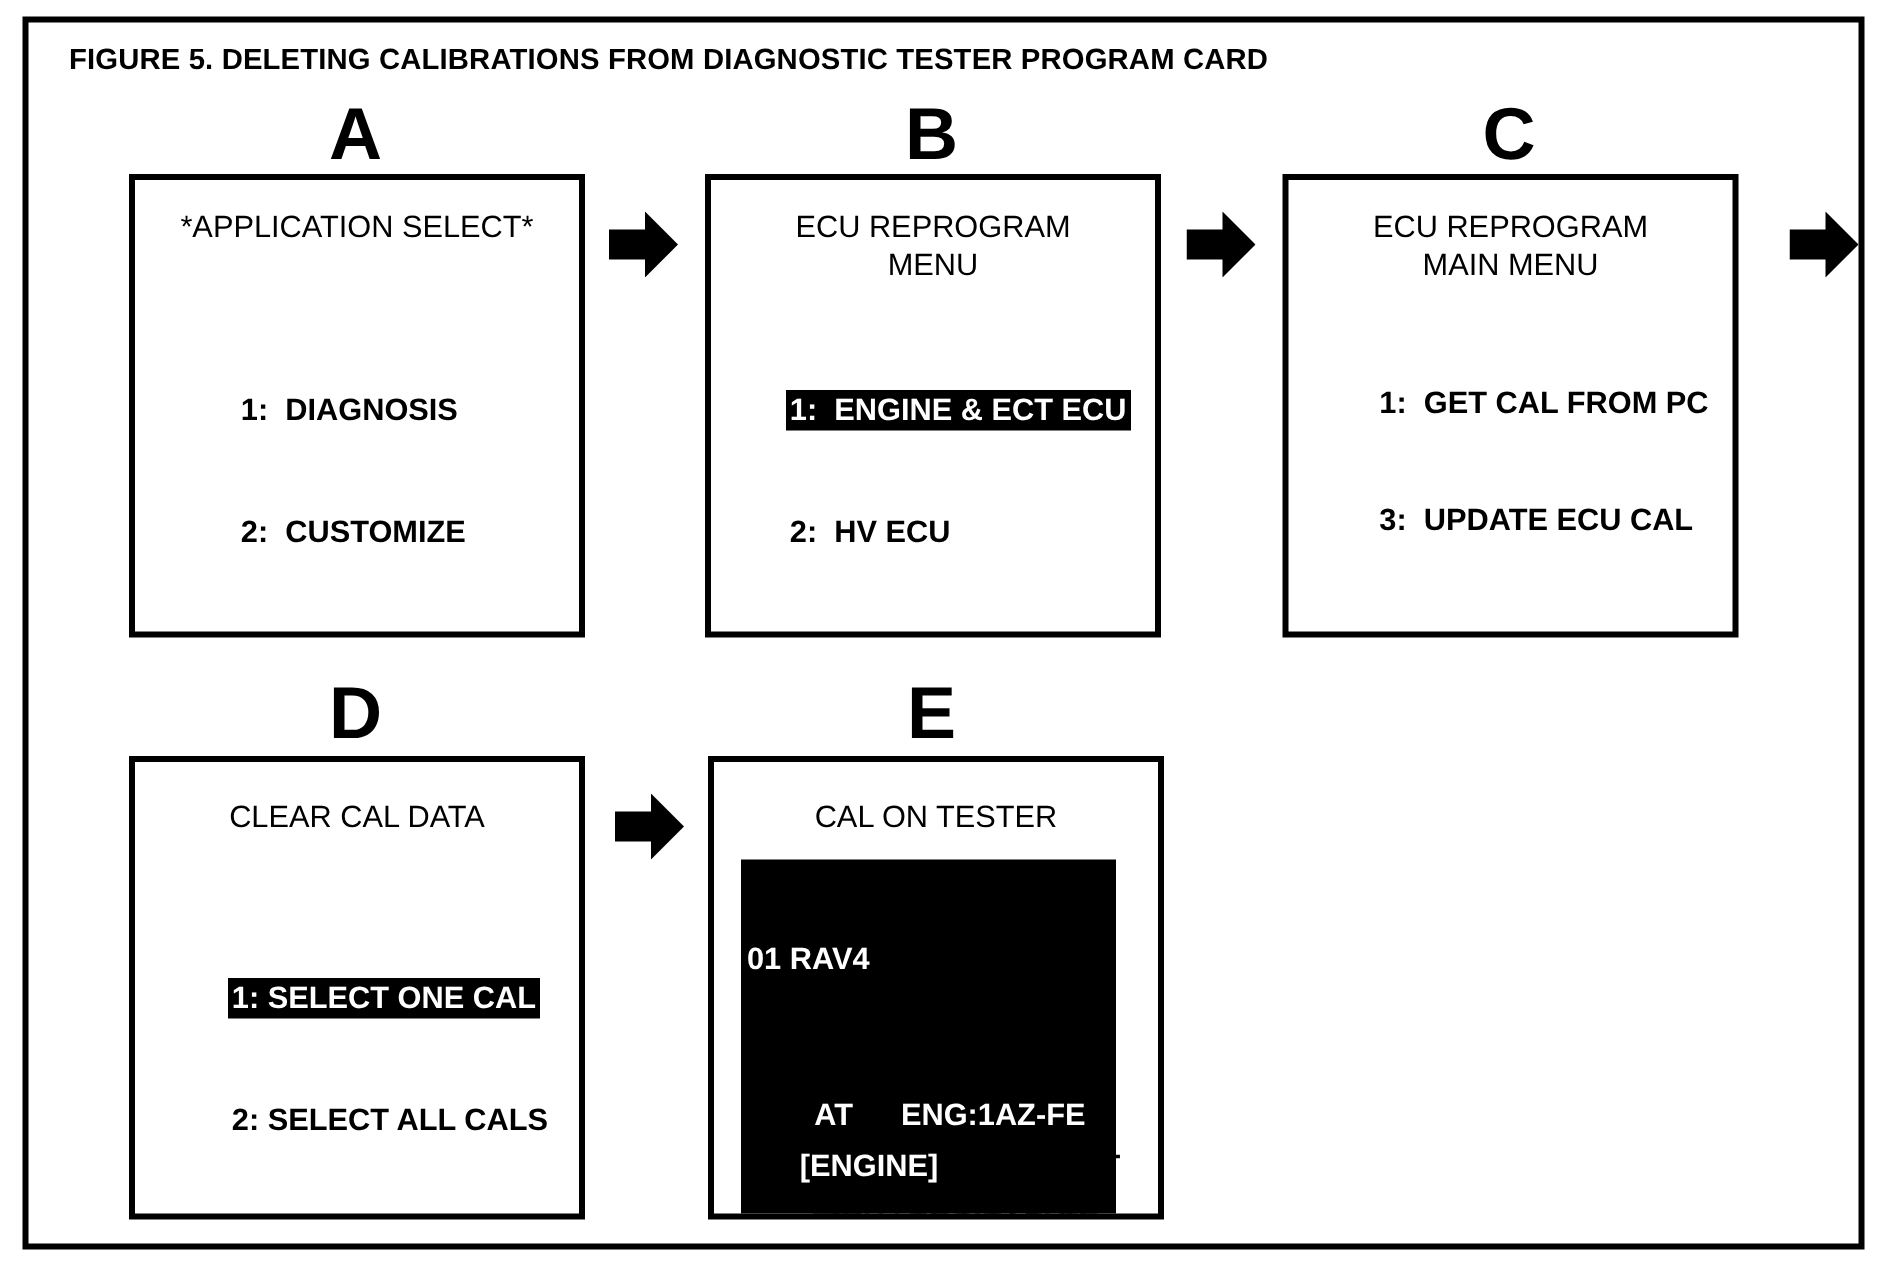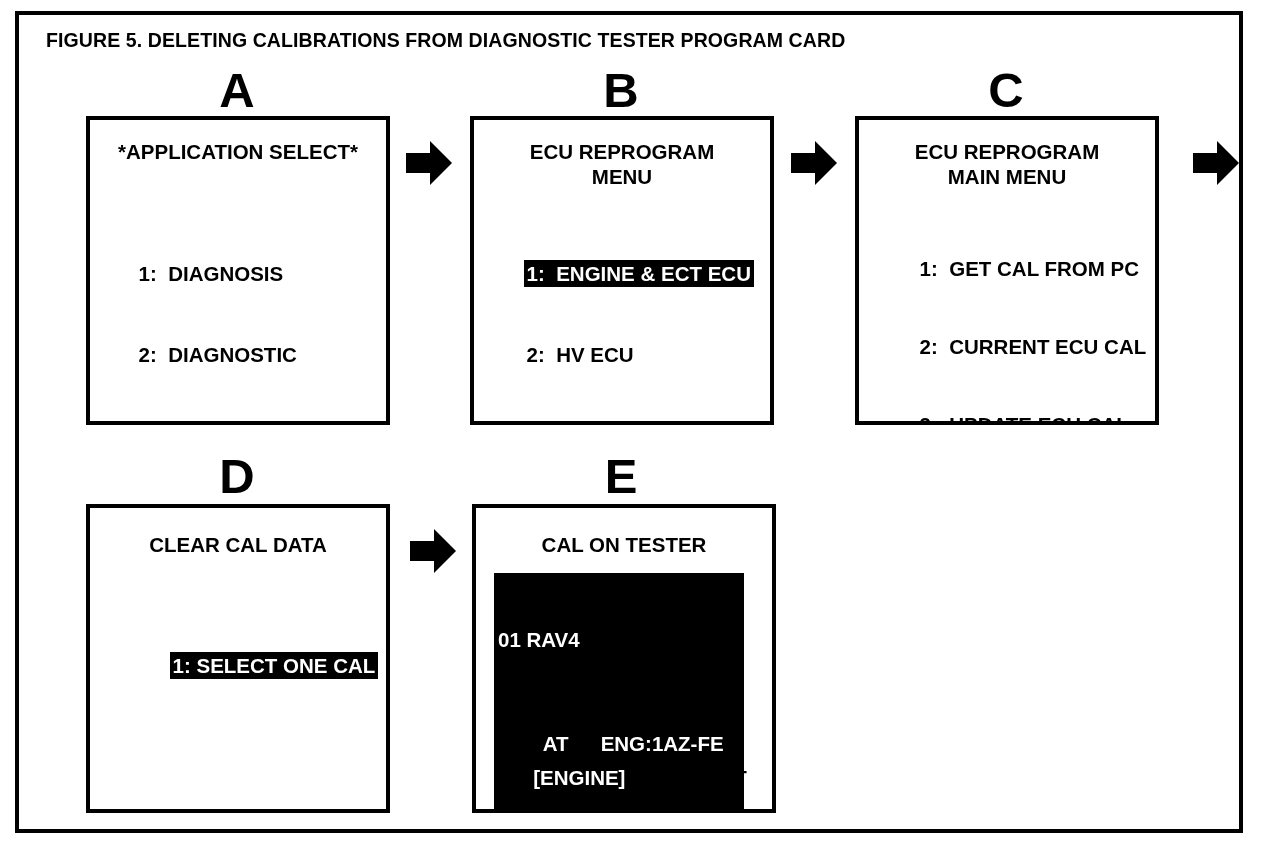--- a/index.html
+++ b/index.html
@@ -66,21 +66,21 @@
     background: #ffffff;
     overflow: hidden;
   }
 
   .screen-title {
     position: absolute;
     left: 0;
     right: 0;
     text-align: center;
     font-size: 20.5px;
-    font-weight: bold;
+    font-weight: normal;
     line-height: 25px;
     color: #000000;
     white-space: pre-line;
   }
 
   
   .menu-list {
     position: absolute;
     left: 0;
     right: 0;
@@ -154,26 +154,26 @@
 <div id="figure-root">
   <div class="outer-frame"></div>
 
   <div class="figure-title">FIGURE 5.  DELETING CALIBRATIONS FROM DIAGNOSTIC TESTER PROGRAM CARD</div>
 
   <div class="panel-letter" style="left:207px; top:66px;">A</div>
 
   <div class="screen" style="left:86px; top:116px; width:304px; height:309px;">
     <div class="screen-title" style="top:19px;">*APPLICATION SELECT*</div>
 
-    <div class="menu-list" style="top:113px; ">
+    <div class="menu-list" style="top:113px; padding-left:22px;">
       <div class="menu-row" style="line-height:27px;">
         <span class="rowtext">1:  DIAGNOSIS</span>
       </div>
       <div class="menu-row" style="line-height:27px;">
-        <span class="rowtext">2:  DIAGNOSTIC</span>
+        <span class="rowtext">2:  CUSTOMIZE</span>
       </div>
       <div class="menu-row selected" style="line-height:27px;">
         <span class="rowtext">3:  ECU REPROGRAM</span>
       </div>
     </div>
   </div>
 
   <div class="arrow" style="left:406px; top:141px;">
     <svg width="46" height="44" viewBox="0 0 46 44" aria-hidden="true">
       <polygon points="0,12 24,12 24,0 46,22 24,44 24,32 0,32" fill="#000000"></polygon>
@@ -209,43 +209,43 @@
 
   <div class="screen" style="left:855px; top:116px; width:304px; height:309px;">
     <div class="screen-title" style="top:19px;">ECU REPROGRAM
 MAIN MENU</div>
 
     <div class="menu-list" style="top:110px; padding-left:12px;">
       <div class="menu-row" style="line-height:26px;">
         <span class="rowtext">1:  GET CAL FROM PC</span>
       </div>
       <div class="menu-row" style="line-height:26px;">
-        <span class="rowtext">2:  CURRENT ECU CAL</span>
-      </div>
-      <div class="menu-row" style="line-height:26px;">
         <span class="rowtext">3:  UPDATE ECU CAL</span>
       </div>
 
     </div>
   </div>
 
   <div class="arrow" style="left:1193px; top:141px;">
     <svg width="46" height="44" viewBox="0 0 46 44" aria-hidden="true">
       <polygon points="0,12 24,12 24,0 46,22 24,44 24,32 0,32" fill="#000000"></polygon>
     </svg>
   </div>
 
   <div class="panel-letter" style="left:207px; top:452px;">D</div>
 
   <div class="screen" style="left:86px; top:504px; width:304px; height:309px;">
     <div class="screen-title" style="top:24px;">CLEAR CAL DATA</div>
 
-    <div class="menu-list" style="top:117px; padding-left:34px;">
+    <div class="menu-list" style="top:117px; padding-left:16px;">
       <div class="menu-row selected" style="line-height:27px;">
         <span class="rowtext">1: SELECT ONE CAL</span>
+      </div>
+      <div class="menu-row" style="line-height:27px;">
+        <span class="rowtext">2: SELECT ALL CALS</span>
       </div>
     </div>
   </div>
 
   <div class="arrow" style="left:410px; top:529px;">
     <svg width="46" height="44" viewBox="0 0 46 44" aria-hidden="true">
       <polygon points="0,12 24,12 24,0 46,22 24,44 24,32 0,32" fill="#000000"></polygon>
     </svg>
   </div>
 

